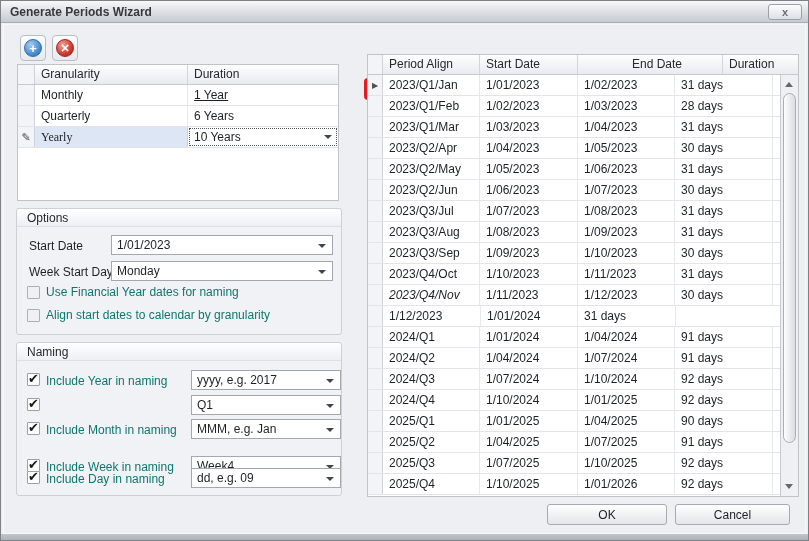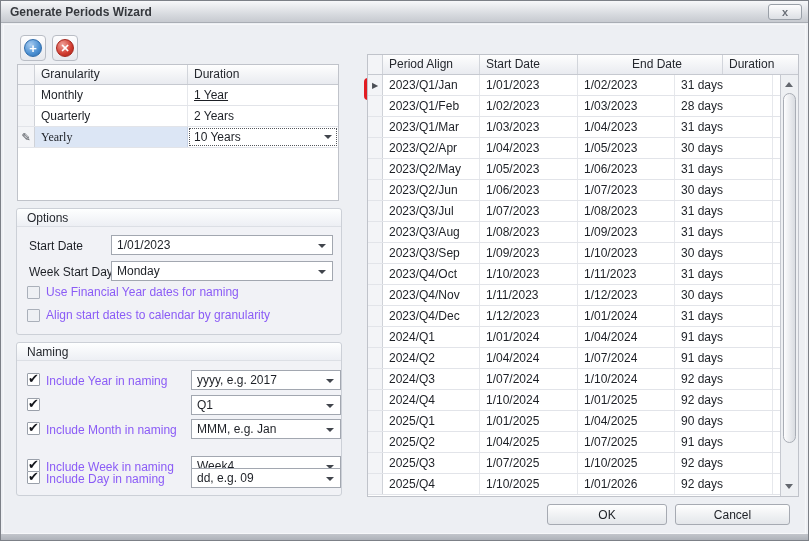--- a/index.html
+++ b/index.html
@@ -39,21 +39,21 @@
     border-radius:3px 3px 0 0;font-size:12px;color:#25282e;padding:2px 0 0 10px;}
   .field-label{position:absolute;font-size:12px;color:#1d2026;}
   .combo{position:absolute;height:20px;background:#fff;border:1px solid #a2a7b0;display:flex;align-items:center;
     font-size:12px;color:#1d2026;padding-left:5px;}
   .combo .arrow{position:absolute;right:6px;top:8px;width:0;height:0;border-left:4px solid transparent;
     border-right:4px solid transparent;border-top:4px solid #41454c;}
   .checkline{position:absolute;display:flex;align-items:center;gap:6px;}
   .checkbox{width:13px;height:13px;border:1px solid #9aa0aa;background:#fff;border-radius:1px;position:relative;flex:0 0 auto;}
   .checkbox.unchecked{background:#eef0f4;border-color:#aab0ba;}
   .checkbox.checked::after{content:"✔";position:absolute;left:0px;top:-3px;font-size:13px;color:#14161c;}
-  .check-label{font-size:12px;color:#8b5cf6;white-space:nowrap;}
+  .check-label{font-size:12px;color:#0f766e;white-space:nowrap;}
 
   
   .naming-row{position:absolute;left:10px;right:8px;height:20px;}
   .naming-row .checkbox{position:absolute;left:0;top:3px;}
   .naming-row .check-label{position:absolute;left:19px;top:4px;}
   .naming-row .combo{left:164px;width:150px;top:0;}
 
   
   .annotation{position:absolute;left:362px;top:30px;width:434px;height:22px;border:3px solid #e11c22;border-radius:4px;
     display:flex;align-items:center;padding-left:5px;background:transparent;}
@@ -102,21 +102,21 @@
       </div>
       <div id="gran-rows">
           <div class="g-row">
             <div class="g-ind" style="width: 17px; font-size: 11px;"></div>
             <div class="g-cell" style="width: 153px;">Monthly</div>
             <div class="g-cell" style="flex: 1 1 0%; border-right: none; position: relative; text-decoration: underline;">1 Year</div>
           </div>
           <div class="g-row">
             <div class="g-ind" style="width: 17px; font-size: 11px;"></div>
             <div class="g-cell" style="width: 153px;">Quarterly</div>
-            <div class="g-cell" style="flex: 1 1 0%; border-right: none; position: relative;">2 Years</div>
+            <div class="g-cell" style="flex: 1 1 0%; border-right: none; position: relative;">6 Years</div>
           </div>
           <div class="g-row editing" style="background: rgb(220, 230, 245);">
             <div class="g-ind" style="width: 17px; font-size: 11px;">✎</div>
             <div class="g-cell" style="width: 153px; border-right: 1px solid rgb(199, 210, 229); font-family: Liberation Serif, serif;">Yearly</div>
             <div class="g-cell" style="flex: 1 1 0%; border-right: none; position: relative; background: rgb(255, 255, 255); outline: rgb(85, 88, 94) dotted 1px; outline-offset: -2px;">10 Years<span class="arrow" style="position: absolute; right: 6px; top: 8px; width: 0px; height: 0px; border-left: 4px solid transparent; border-right: 4px solid transparent; border-top: 4px solid rgb(65, 69, 76);"></span></div>
           </div>
         </div>
     </div>
 
     <div class="groupbox" style="left:12px;top:183px;width:326px;height:127px;">
@@ -275,29 +275,28 @@
           <div class="p-row">
             <div class="g-ind" style="width: 15px; font-size: 8px;"></div>
             <div class="g-cell" style="width: 97px;">2023/Q4/Oct</div>
             <div class="g-cell" style="width: 98px;">1/10/2023</div>
             <div class="g-cell" style="width: 97px;">1/11/2023</div>
             <div class="g-cell" style="width: 98px;">31 days</div>
             <div class="g-cell" style="flex: 1 1 0%; border-right: none;"></div>
           </div>
           <div class="p-row">
             <div class="g-ind" style="width: 15px; font-size: 8px;"></div>
-            <div class="g-cell" style="width: 97px;">2023/Q4/Nov</div>
+            <div class="g-cell" style="width: 97px; font-style: italic;">2023/Q4/Nov</div>
             <div class="g-cell" style="width: 98px;">1/11/2023</div>
             <div class="g-cell" style="width: 97px;">1/12/2023</div>
             <div class="g-cell" style="width: 98px;">30 days</div>
             <div class="g-cell" style="flex: 1 1 0%; border-right: none;"></div>
           </div>
           <div class="p-row">
             <div class="g-ind" style="width: 15px; font-size: 8px;"></div>
-            <div class="g-cell" style="width: 97px;">2023/Q4/Dec</div>
             <div class="g-cell" style="width: 98px;">1/12/2023</div>
             <div class="g-cell" style="width: 97px;">1/01/2024</div>
             <div class="g-cell" style="width: 98px;">31 days</div>
             <div class="g-cell" style="flex: 1 1 0%; border-right: none;"></div>
           </div>
           <div class="p-row">
             <div class="g-ind" style="width: 15px; font-size: 8px;"></div>
             <div class="g-cell" style="width: 97px;">2024/Q1</div>
             <div class="g-cell" style="width: 98px;">1/01/2024</div>
             <div class="g-cell" style="width: 97px;">1/04/2024</div>

